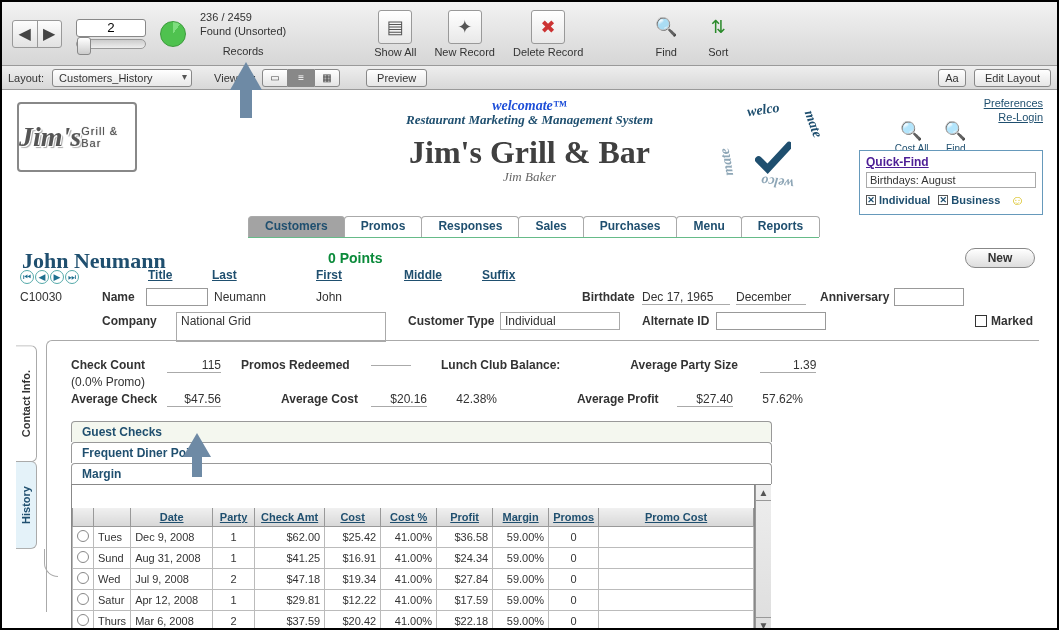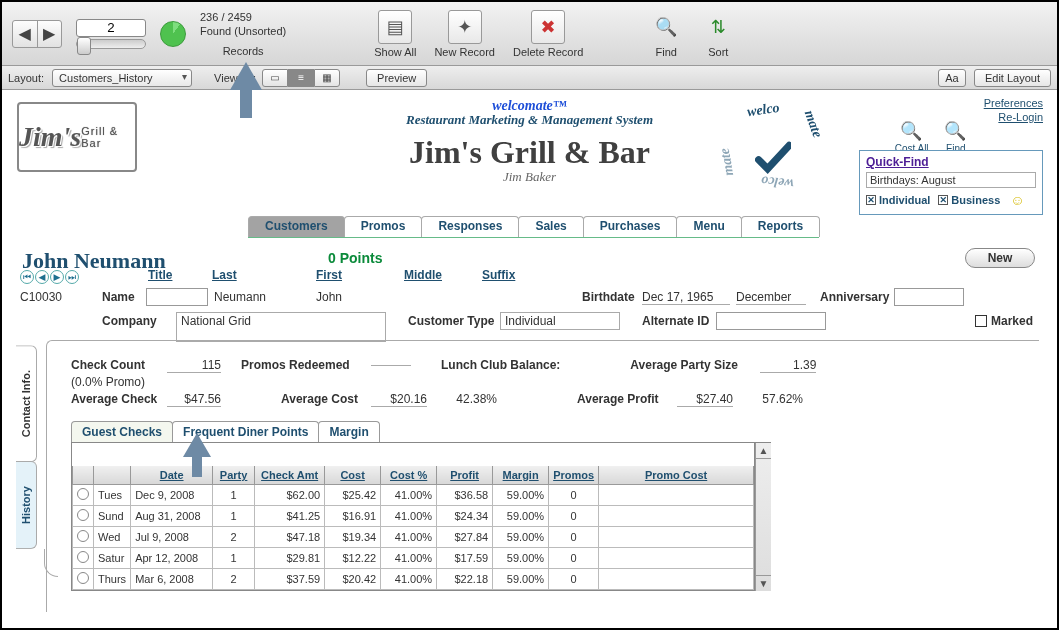--- a/index.html
+++ b/index.html
@@ -526,21 +526,21 @@
         <span style="width:14px;"></span>
         <span class="stat-val" style="width:56px;border:none;">42.38%</span>
         <span style="width:80px;"></span>
         <span class="stat-lbl" style="width:100px;">Average Profit</span>
         <span class="stat-val" style="width:56px;">$27.40</span>
         <span style="width:14px;"></span>
         <span class="stat-val" style="width:56px;border:none;">57.62%</span>
       </div>
     </div>
 
-    <div class="inner-tabstrip" style="width:700px;">
+    <div class="inner-tabstrip" style="width:700px;flex-direction:column;">
       <div class="itab active">Guest Checks</div>
       <div class="itab">Frequent Diner Points</div>
       <div class="itab">Margin</div>
     </div>
 
     <div class="checks-wrap" style="width:700px;">
       <div class="checks-table" style="flex:1;">
         <table>
           <thead>
             <tr>

